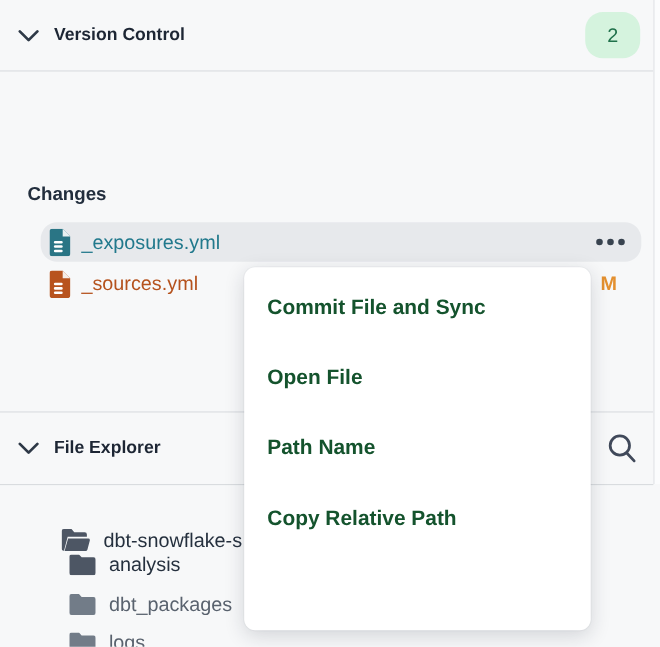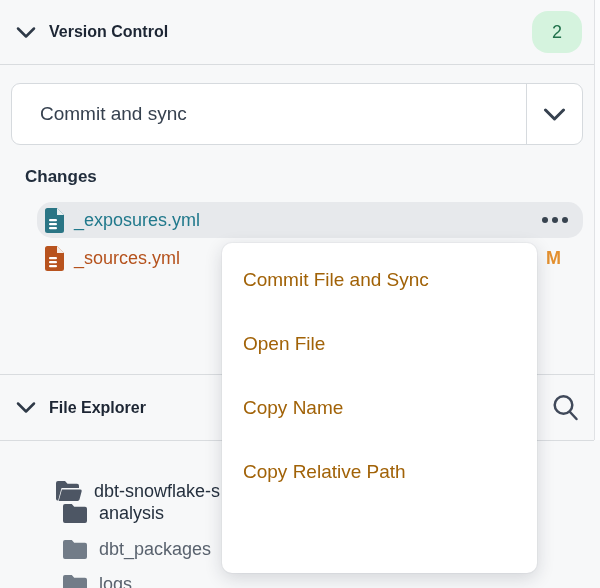--- a/index.html
+++ b/index.html
@@ -84,50 +84,40 @@
 
   
   .context-menu {
     position: absolute; top: 243px; left: 222px; width: 315px; height: 330px;
     background: #ffffff; border-radius: 10px;
     box-shadow: 0 5px 18px rgba(22, 32, 48, 0.16), 0 0 0 1px rgba(22, 32, 48, 0.03);
     padding: 5px 0; z-index: 10;
   }
   .menu-item {
     height: 64px; display: flex; align-items: center; padding-left: 21px;
-    font-size: 19px; color: #a16207; cursor: pointer;
+    font-size: 19px; color: #14532d; cursor: pointer; font-weight: bold;
   }
 </style>
 </head>
 <body>
 
 <div id="app">
 
   <div class="vc-header">
     <span style="display:flex;">
       <svg width="20" height="13" viewBox="0 0 20 13" fill="none" stroke="#2e3947" stroke-width="2.5" stroke-linecap="round" stroke-linejoin="round">
           <path d="M2 2.5 L10 10.5 L18 2.5"></path>
         </svg>
     </span>
     <span class="section-title">Version Control</span>
     <span class="spacer"></span>
     <span class="count-badge">2</span>
   </div>
   <div class="divider" style="top:64px;"></div>
 
-  <div class="dropdown">
-    <div class="dropdown-label">Commit and sync</div>
-    <div class="dropdown-caret">
-      <span style="display:flex;">
-        <svg width="23" height="13" viewBox="0 0 23 13" fill="none" stroke="#36414f" stroke-width="3" stroke-linecap="round" stroke-linejoin="round">
-            <path d="M2.5 2 L11.5 11 L20.5 2"></path>
-          </svg>
-      </span>
-    </div>
-  </div>
 
   <div class="changes-label">Changes</div>
 
   <div class="file-row selected" style="top:202px;border-radius:15px;">
     <span class="doc-icon">
       <svg width="19" height="25" viewBox="0 0 19 25">
         <path d="M2.5 0 H12 L19 7 V22.5 A2.5 2.5 0 0 1 16.5 25 H2.5 A2.5 2.5 0 0 1 0 22.5 V2.5 A2.5 2.5 0 0 1 2.5 0 Z" fill="#2a7585"></path>
         <path d="M12 0 L19 7 H12 Z" fill="#e9f0f1"></path>
         <rect x="4" y="11" width="8" height="2.3" rx="1.1" fill="#ffffff"></rect>
         <rect x="4" y="15" width="8" height="2.3" rx="1.1" fill="#ffffff"></rect>
@@ -209,17 +199,17 @@
       </svg>
     </span>
     <span class="t-label">logs</span>
   </div>
 
   <div class="gutter"></div>
 
   <div class="context-menu">
     <div class="menu-item">Commit File and Sync</div>
     <div class="menu-item">Open File</div>
-    <div class="menu-item">Copy Name</div>
+    <div class="menu-item">Path Name</div>
     <div class="menu-item">Copy Relative Path</div>
   </div>
 
 </div>
 
 </body></html>

